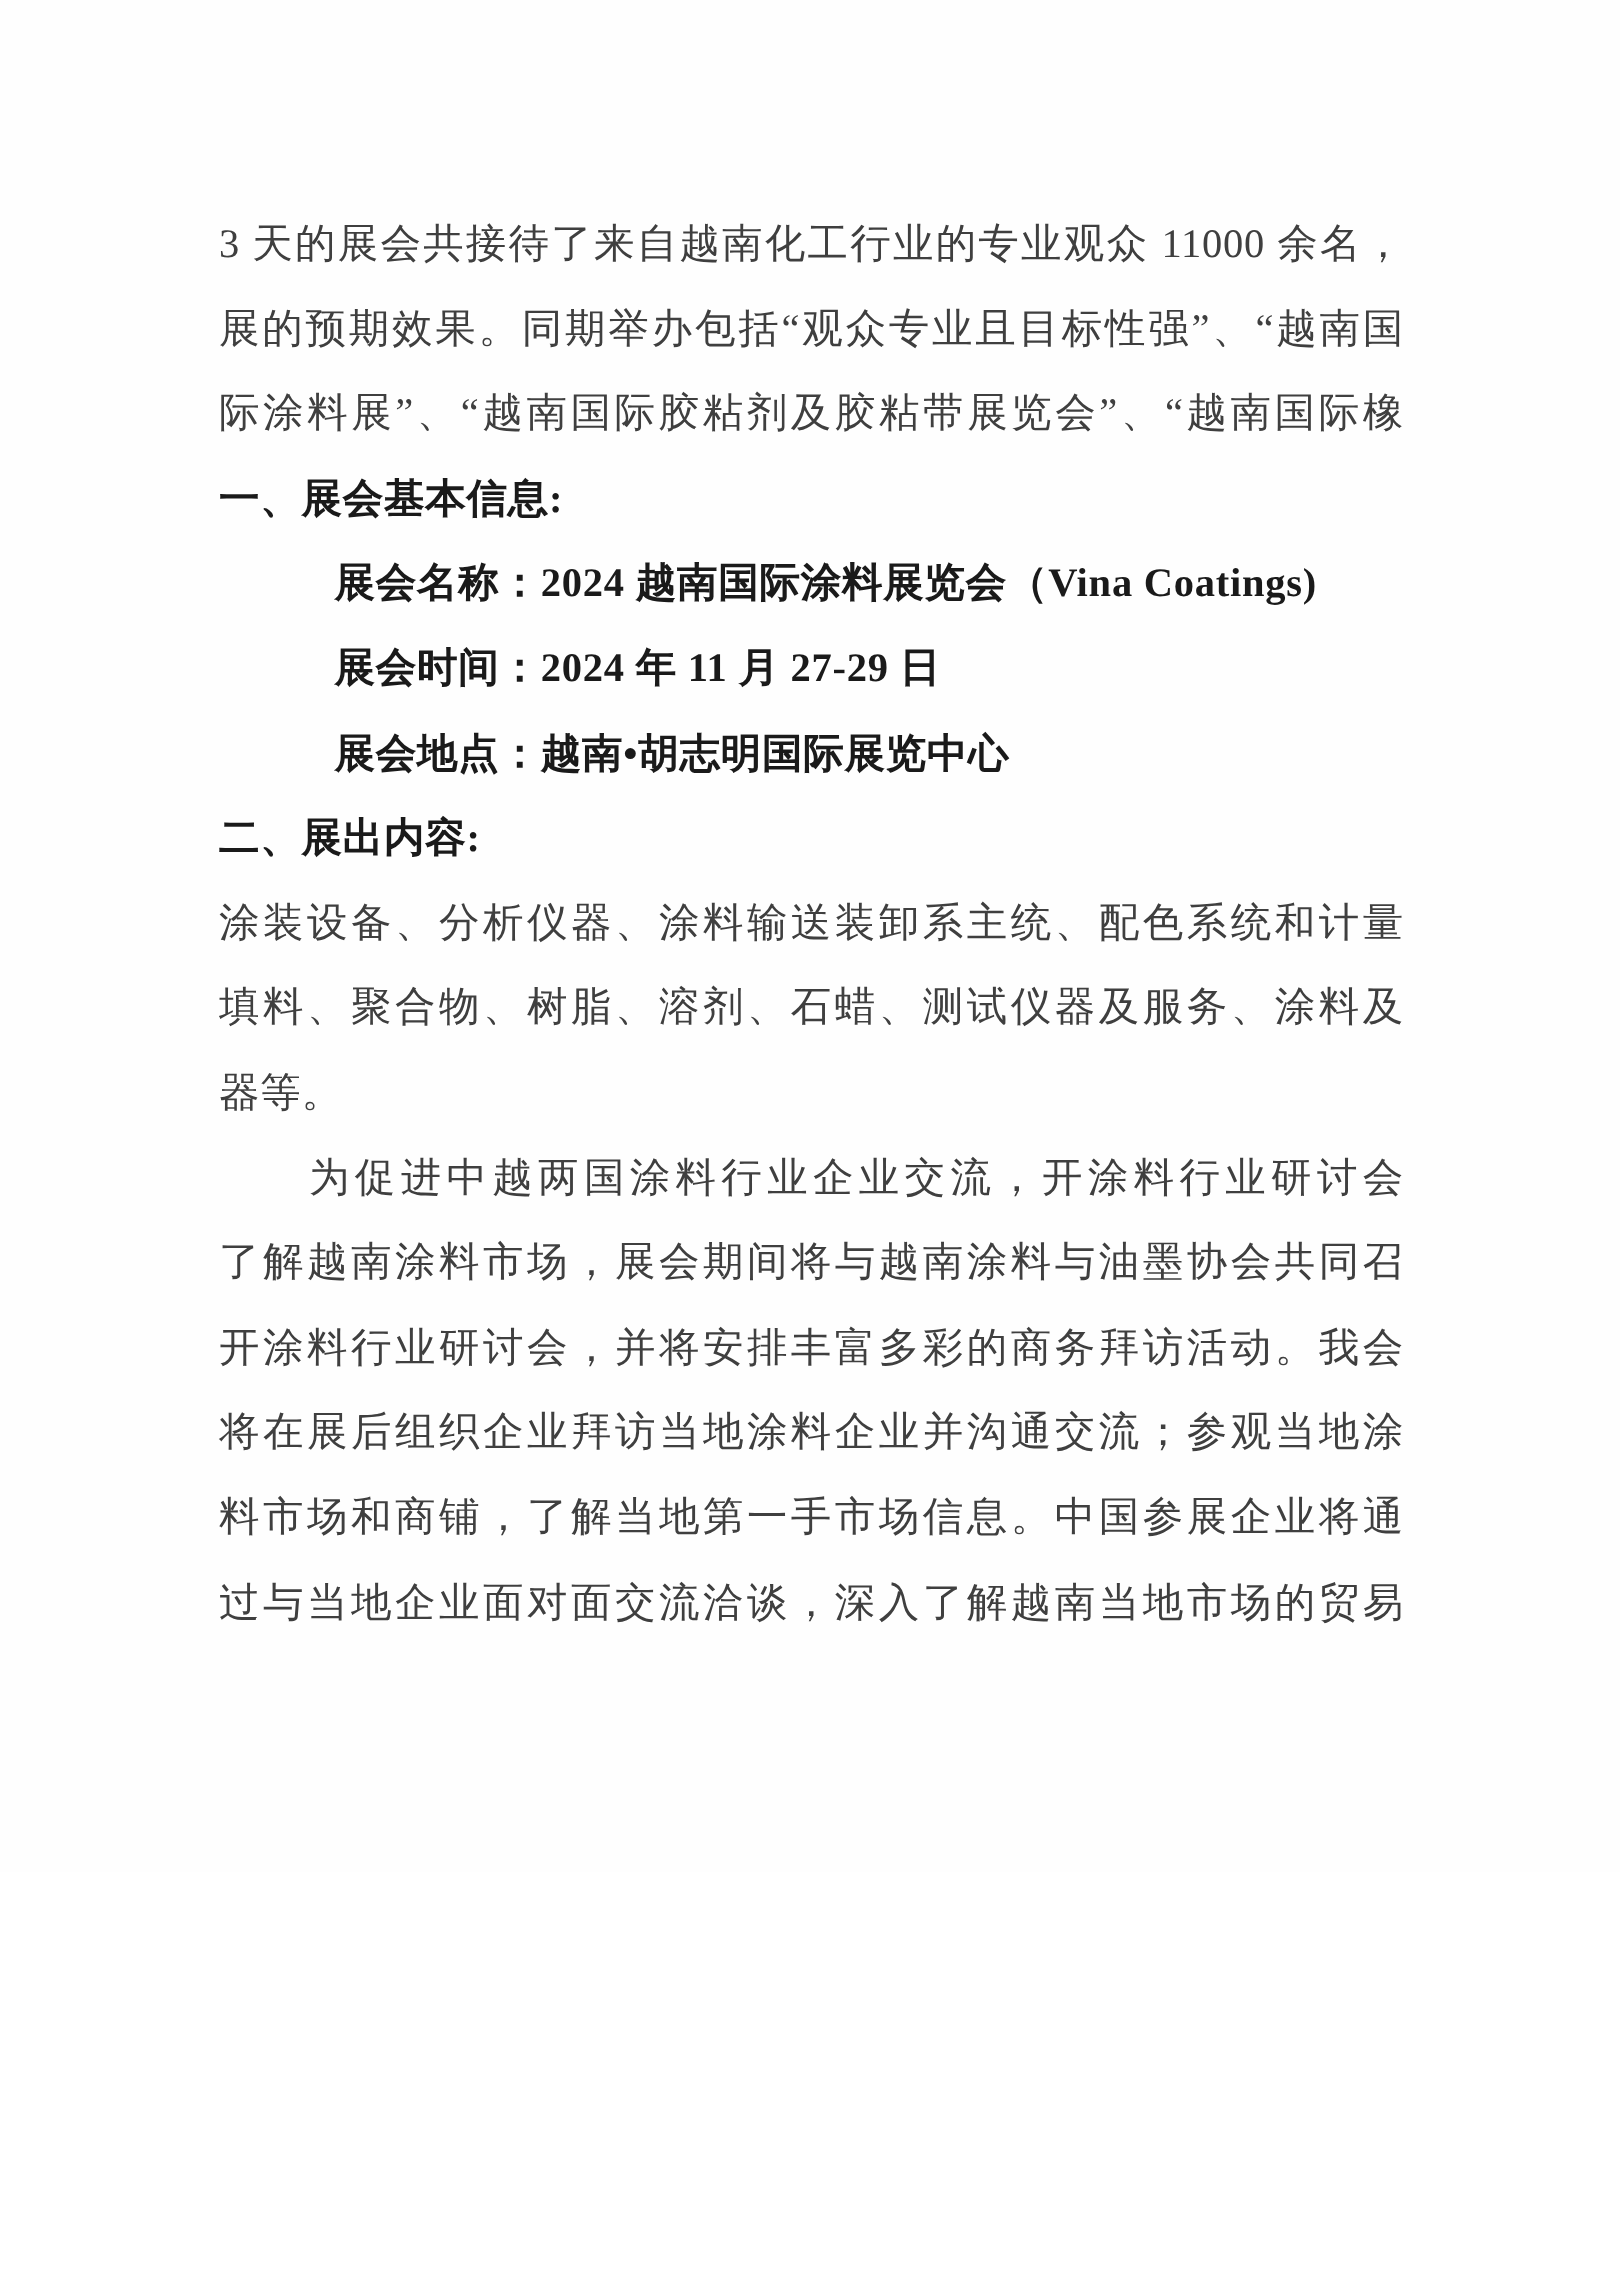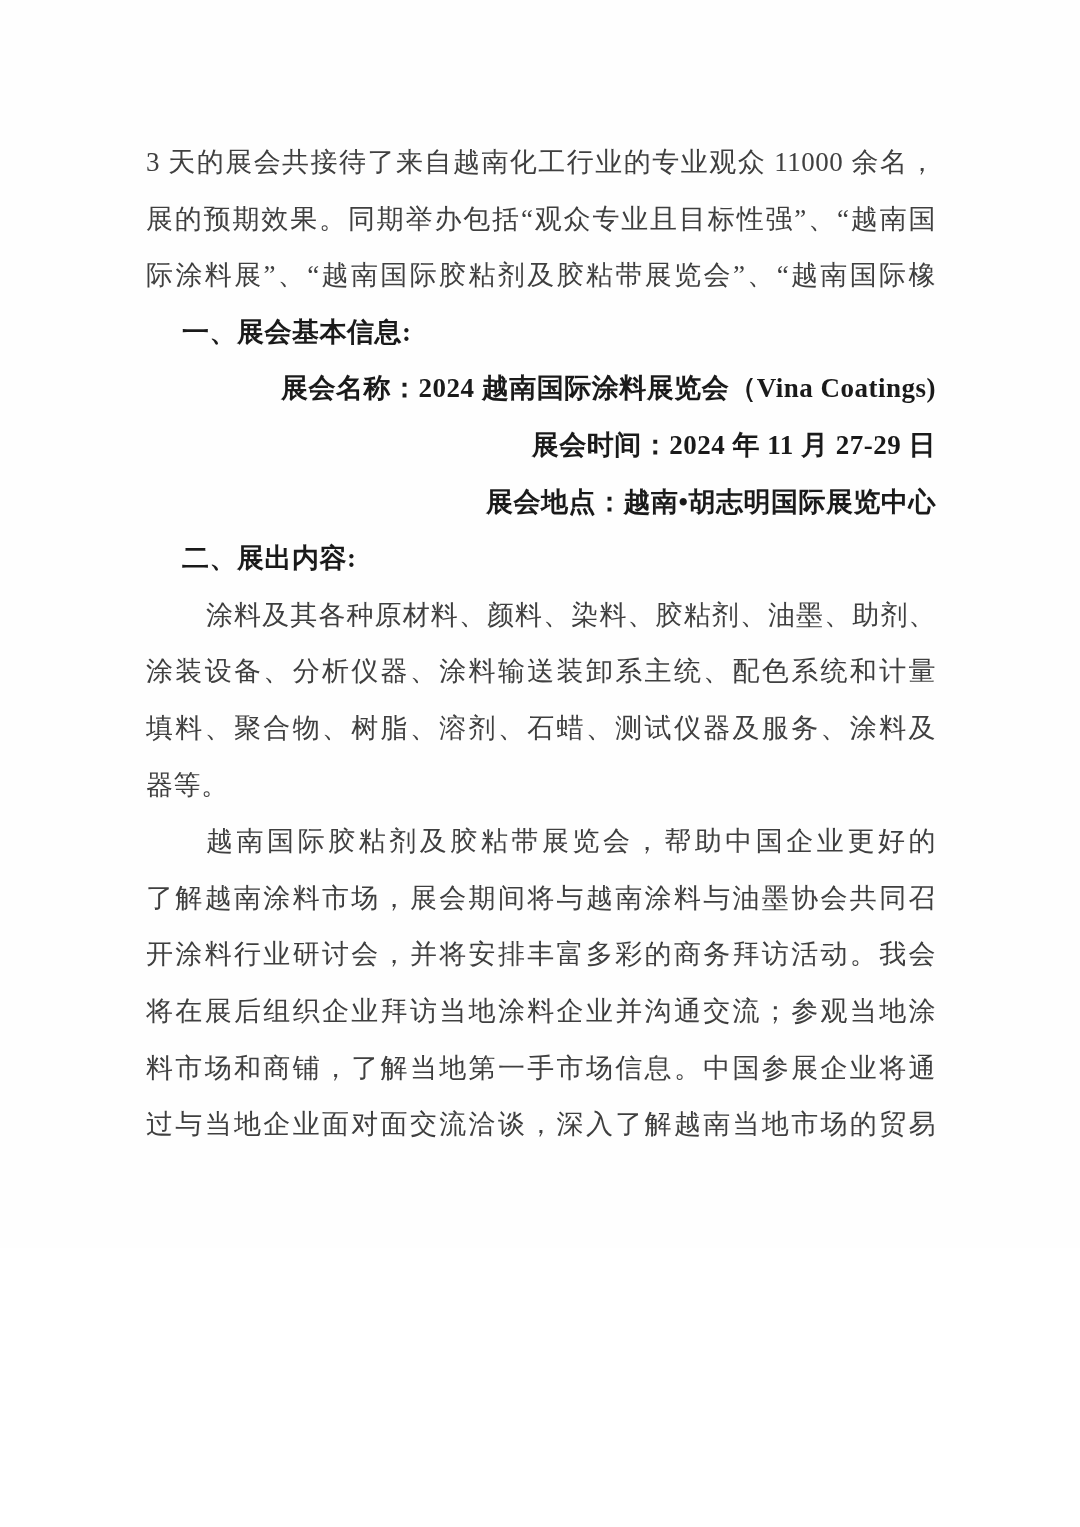--- a/index.html
+++ b/index.html
@@ -39,52 +39,49 @@
   }
   .just {
     white-space: normal;
     text-align: justify;
     text-align-last: justify;
     text-justify: inter-character;
   }
   .bold {
     font-weight: bold;
     color: #1a1a1a;
-    margin-left: 36px;
   }
   .indent-first {
     text-indent: 60px;
   }
   .indent-info {
     padding-left: 77px;
-    text-align: right;
   }
 </style>
 </head>
 <body>
 
 <div class="page">
   <div class="content">
 
     <p class="line just">3 天的展会共接待了来自越南化工行业的专业观众 11000 余名，</p>
     <p class="line just">展的预期效果。同期举办包括“观众专业且目标性强”、“越南国</p>
     <p class="line just">际涂料展”、“越南国际胶粘剂及胶粘带展览会”、“越南国际橡</p>
 
     <p class="line bold">一、展会基本信息:</p>
     <p class="line bold indent-info">展会名称：2024 越南国际涂料展览会（Vina Coatings)</p>
     <p class="line bold indent-info">展会时间：2024 年 11 月 27-29 日</p>
     <p class="line bold indent-info">展会地点：越南•胡志明国际展览中心</p>
 
     <p class="line bold">二、展出内容:</p>
-    <p class="line just indent-first">涂料及其各种原材料、颜料、染料、胶粘剂、油墨、助剂、</p>
     <p class="line just">涂装设备、分析仪器、涂料输送装卸系主统、配色系统和计量</p>
     <p class="line just">填料、聚合物、树脂、溶剂、石蜡、测试仪器及服务、涂料及</p>
     <p class="line">器等。</p>
 
-    <p class="line just indent-first">越南国际胶粘剂及胶粘带展览会，帮助中国企业更好的</p>
+    <p class="line just indent-first">为促进中越两国涂料行业企业交流，开涂料行业研讨会</p>
     <p class="line just">了解越南涂料市场，展会期间将与越南涂料与油墨协会共同召</p>
     <p class="line just">开涂料行业研讨会，并将安排丰富多彩的商务拜访活动。我会</p>
     <p class="line just">将在展后组织企业拜访当地涂料企业并沟通交流；参观当地涂</p>
     <p class="line just">料市场和商铺，了解当地第一手市场信息。中国参展企业将通</p>
     <p class="line just">过与当地企业面对面交流洽谈，深入了解越南当地市场的贸易</p>
 
   </div>
 </div>
 
 </body></html>

